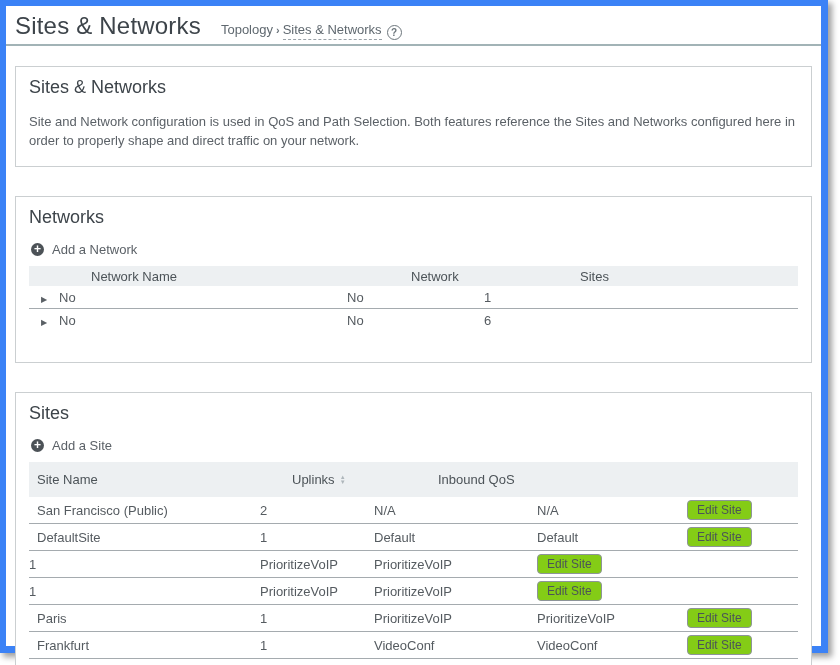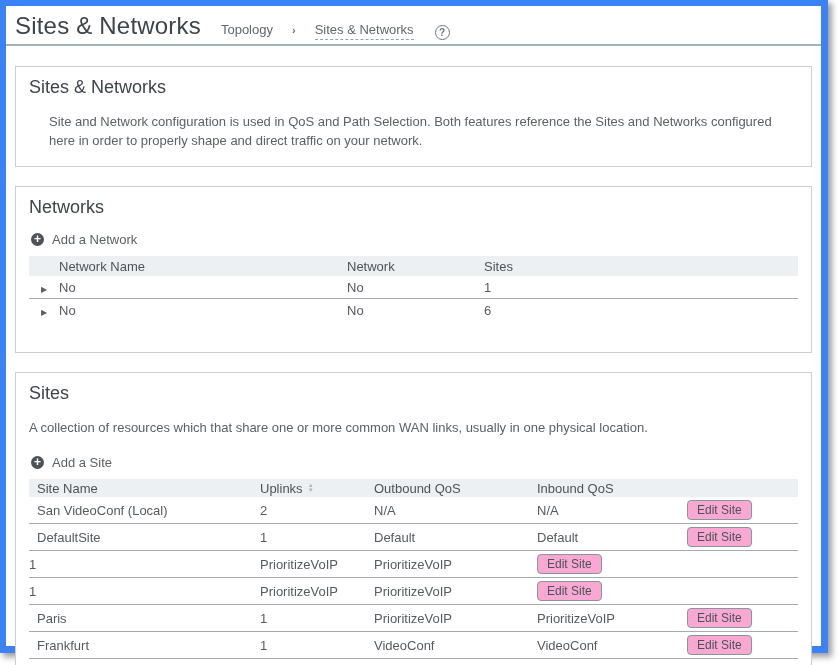--- a/index.html
+++ b/index.html
@@ -14,58 +14,58 @@
   }
   *{box-sizing:border-box;margin:0;padding:0;}
   html,body{width:840px;height:665px;overflow:hidden;background:#fff;
     font-family:"Liberation Sans", sans-serif;}
   .frame{position:absolute;left:-1px;top:-1px;width:829px;height:654px;
     background:#fff;border:7px solid #3b82f6;
     box-shadow:4px 4px 6px rgba(0,0,0,0.38);}
   
   .page-header{display:flex;align-items:baseline;gap:20px;padding:6px 12px 0 9px;height:38px;}
   .page-title{font-size:24px;font-weight:normal;color:var(--text-dark);letter-spacing:0.2px;}
-  .breadcrumb{display:flex;align-items:baseline;gap:19px;font-size:13px;color:#5f686f;}
+  .breadcrumb{display:flex;align-items:baseline;gap:3px;font-size:13px;color:#5f686f;}
   .breadcrumb .sep{font-size:11px;color:#6b747b;font-weight:bold;}
   .breadcrumb .current{border-bottom:1px dashed #9aa2a8;padding-bottom:2px;}
   .help{display:inline-block;width:15px;height:15px;border:1.5px solid #6d767c;border-radius:50%;
     color:#6d767c;font-size:10px;font-weight:bold;text-align:center;line-height:14px;
     position:relative;top:2px;margin-left:2px;cursor:pointer;}
   .header-rule{border-bottom:2px solid var(--divider);}
   
   .content{padding:0 9px;}
   .panel{border:1px solid var(--panel-border);background:#fff;padding:8px 13px 12px 13px;}
   .panel.intro{margin-top:20px;}
-  .panel.mt{margin-top:19px;}
+  .panel.mt{margin-top:29px;}
   .panel h2{font-size:18px;font-weight:normal;color:var(--text-dark);margin:2px 0 14px 0;}
   .panel p{font-size:13px;color:var(--text-body);line-height:19px;margin-bottom:18px;max-width:795px;}
   
   .add-link{display:flex;align-items:center;gap:8px;font-size:13px;color:var(--text-body);
     margin:2px 0 9px 2px;cursor:pointer;width:max-content;}
   .plus-icon{display:inline-block;width:13px;height:13px;border-radius:50%;
     background:var(--icon-dark);color:#fff;font-size:12px;font-weight:bold;
     text-align:center;line-height:12px;}
   
   .tbl{width:100%;font-size:13px;color:#555b60;}
-  .thead{background:var(--thead-bg);color:#4c5358;}
+  .thead{background:var(--thead-bg);color:#4c5358;gap:32px;}
   .net-tbl .thead,.net-tbl .trow{display:grid;grid-template-columns:30px 288px 137px 203px 1fr;align-items:center;}
   .net-tbl .thead{height:20px;}
   .net-tbl .trow{height:23px;}
   .net-tbl .trow.sep{border-bottom:1px solid var(--row-border);}
   .net-tbl{margin-bottom:18px;}
   .expander{text-align:center;cursor:pointer;}
   .tri{font-size:8px;color:#5a6065;}
   .site-tbl .thead,.site-tbl .trow{display:grid;grid-template-columns:231px 114px 163px 150px 1fr;align-items:center;}
-  .site-tbl .thead{height:18px;}
+  .site-tbl .thead{height:35px;}
   .site-tbl .trow{height:27px;border-bottom:1px solid var(--row-border);}
   .site-tbl .c1,.site-tbl .h1{padding-left:8px;}
   .sort{display:inline-flex;flex-direction:column;margin-left:5px;vertical-align:middle;
     font-size:6px;line-height:5px;color:#aeb6bb;position:relative;top:-1px;}
   .edit-btn{font-family:"Liberation Sans", sans-serif;font-size:12px;color:#4b5358;
-    background:#f9a8d4;border:1px solid var(--btn-border);border-radius:4px;
+    background:#84cc16;border:1px solid var(--btn-border);border-radius:4px;
     padding:2px 9px;cursor:pointer;}
 </style>
 </head>
 <body>
 
 <div class="frame">
 
   <div class="page-header">
     <h1 class="page-title">Sites &amp; Networks</h1>
     <div class="breadcrumb">
@@ -74,21 +74,21 @@
       <span class="current">Sites &amp; Networks</span>
       <span class="help">?</span>
     </div>
   </div>
   <div class="header-rule"></div>
 
   <div class="content">
 
     <div class="panel intro">
       <h2>Sites &amp; Networks</h2>
-      <p style="margin-bottom:4px;margin-left:20px;">Site and Network configuration is used in QoS and Path Selection. Both features reference the Sites and Networks configured here in order to properly shape and direct traffic on your network.</p>
+      <p style="margin-bottom:4px;">Site and Network configuration is used in QoS and Path Selection. Both features reference the Sites and Networks configured here in order to properly shape and direct traffic on your network.</p>
     </div>
 
     <div class="panel mt">
       <h2>Networks</h2>
       <div class="add-link">
         <span class="plus-icon">+</span>
         <span>Add a Network</span>
       </div>
       <div class="tbl net-tbl">
         <div class="thead">
@@ -110,39 +110,37 @@
     <span>No</span>
     <span>No</span>
     <span>6</span>
   </div>
 </div>
       </div>
     </div>
 
     <div class="panel mt">
       <h2>Sites</h2>
-      <p>A collection of resources which that share one or more common WAN links, usually in one physical location.</p>
       <div class="add-link">
         <span class="plus-icon">+</span>
         <span>Add a Site</span>
       </div>
       <div class="tbl site-tbl">
         <div class="thead">
           <span class="h1">Site Name</span>
           <span><span>Uplinks</span><span class="sort">
                 <span>▲</span>
                 <span>▼</span>
               </span></span>
-          <span>Outbound QoS</span>
           <span>Inbound QoS</span>
           <span></span>
         </div>
         <div id="site-rows">
   <div class="trow">
-    <span class="c1">San VideoConf (Local)</span>
+    <span class="c1">San Francisco (Public)</span>
     <span>2</span>
     <span>N/A</span>
     <span>N/A</span>
     <span><button class="edit-btn">Edit Site</button></span>
   </div>
 
   <div class="trow">
     <span class="c1">DefaultSite</span>
     <span>1</span>
     <span>Default</span>

